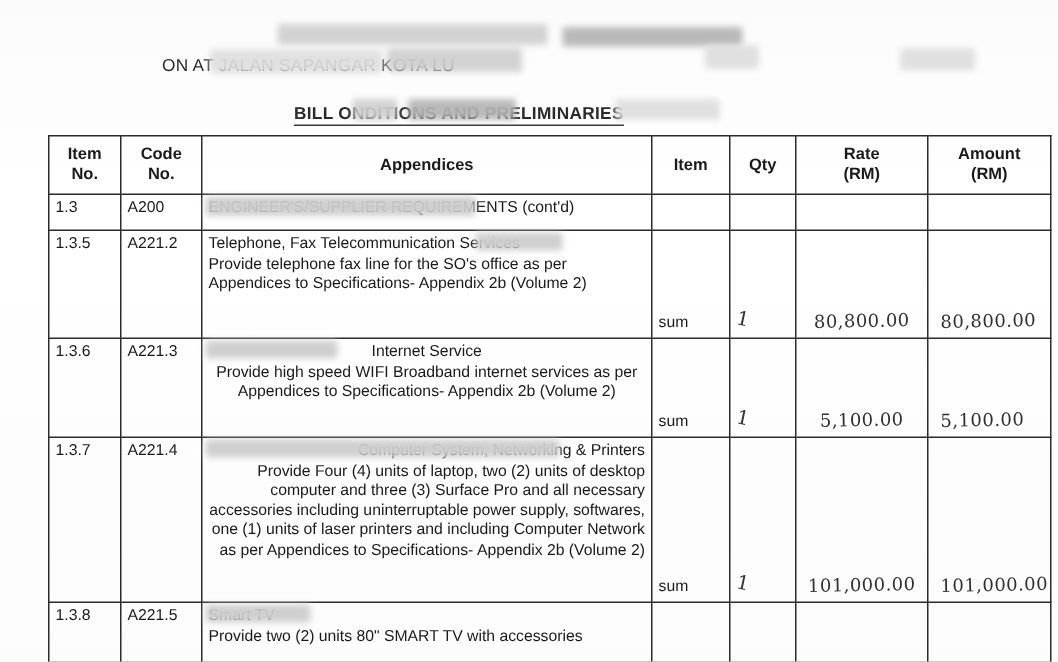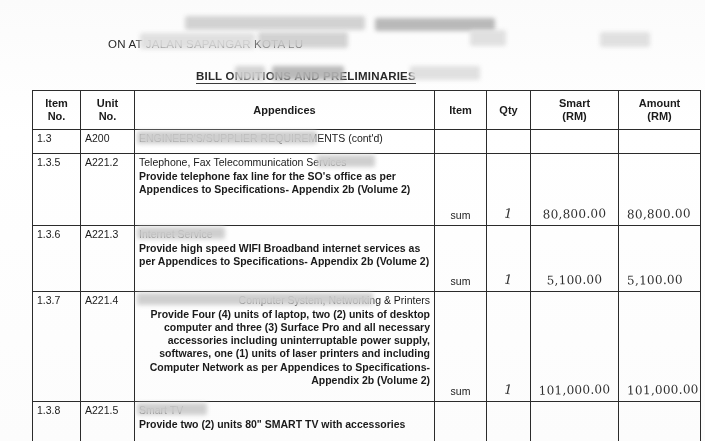--- a/index.html
+++ b/index.html
@@ -92,37 +92,36 @@
 
   col.c-item   { width: 48px; }
   col.c-code   { width: 54px; }
   col.c-desc   { width: 300px; }
   col.c-unit   { width: 52px; }
   col.c-qty    { width: 44px; }
   col.c-rate   { width: 88px; }
   col.c-amt    { width: 82px; }
 
   td.item, td.code { text-align: left; white-space: nowrap; font-size: 10.5px; }
-  td.unit, td.qty { text-align: center; vertical-align: bottom; padding-bottom: 4px; }
+  td.unit, td.qty { text-align: left; vertical-align: bottom; padding-bottom: 4px; }
   td.rate, td.amt { vertical-align: bottom; padding-bottom: 4px; }
 
   .desc-title {
     font-weight: normal;
     position: relative;
     height: 13px;
     margin-bottom: 1px;
   }
   .desc-title span.txt {
     position: relative;
     z-index: 1;
   }
   .desc-body {
     line-height: 1.25;
     font-size: 10.5px;
-    font-weight: bold;
   }
 
   
   .hand {
     font-family: "DejaVu Serif", serif;
     font-size: 12px;
     letter-spacing: .3px;
     color: #303030;
     display: block;
     text-align: center;
@@ -183,28 +182,28 @@
         <col class="c-rate">
         <col class="c-amt">
     </colgroup>
     <thead>
       <tr>
         <th>
           <span>Item</span><br>
           <span>No.</span>
         </th>
         <th>
-          <span>Unit</span><br>
+          <span>Code</span><br>
           <span>No.</span>
         </th>
         <th>Appendices</th>
         <th>Item</th>
         <th>Qty</th>
         <th>
-          <span>Smart</span><br>
+          <span>Rate</span><br>
           <span>(RM)</span>
         </th>
         <th>
           <span>Amount</span><br>
           <span>(RM)</span>
         </th>
       </tr>
     </thead>
     <tbody>
 
@@ -241,21 +240,21 @@
           <span class="hand">80,800.00</span>
         </td>
         <td class="amt">
           <span class="hand right">80,800.00</span>
         </td>
       </tr>
 
       <tr style="height:66px;">
         <td class="item">1.3.6</td>
         <td class="code">A221.3</td>
-        <td style="position:relative;">
+        <td style="position:relative;text-align:center;">
           <div class="desc-title">
             <span class="txt">Internet Service</span>
           </div>
           <div class="desc-body">Provide high speed WIFI Broadband internet services as per Appendices to Specifications- Appendix 2b (Volume 2)</div>
           <div class="cell-smudge" style="left:2px; top:1px; width:88px; height:12px;"></div>
         </td>
         <td class="unit row-sum">sum</td>
         <td class="qty">
           <span class="qty-mark">1</span>
         </td>

